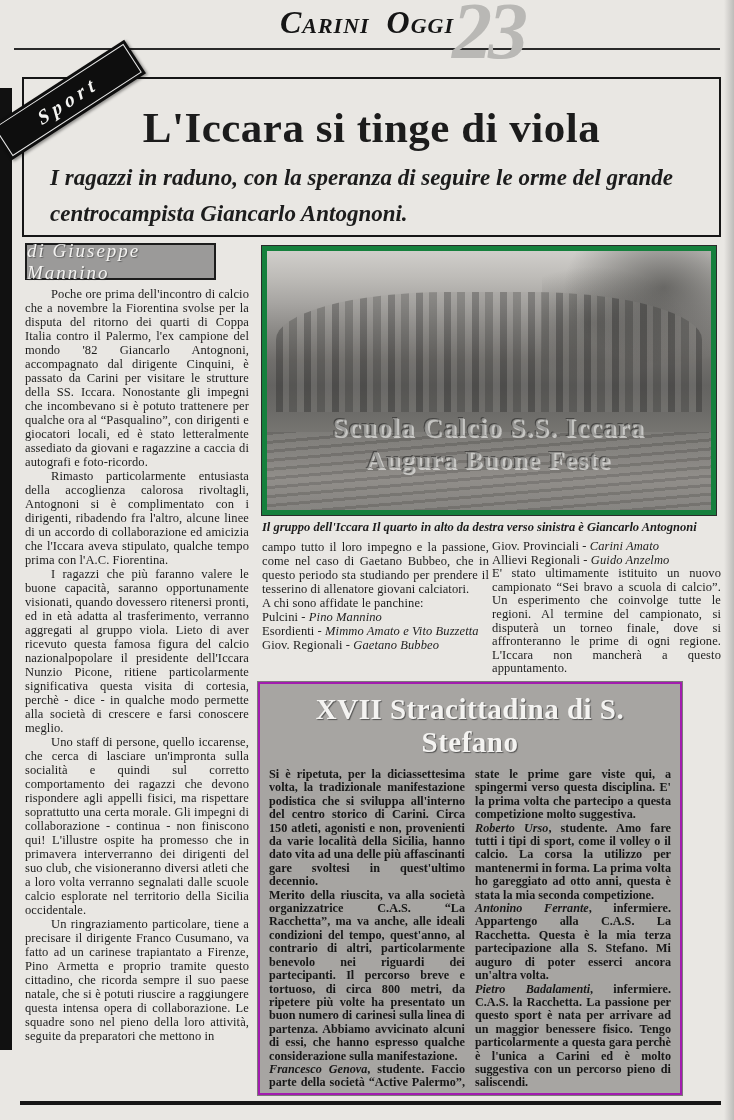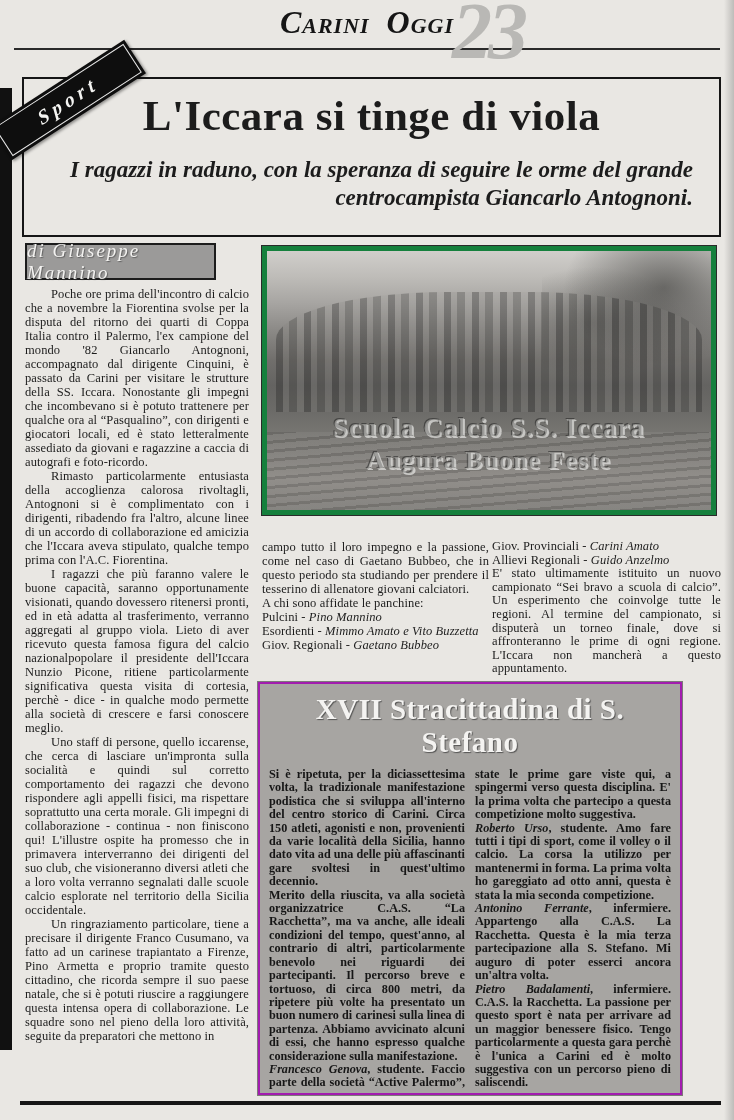--- a/index.html
+++ b/index.html
@@ -23,22 +23,22 @@
   
   .sport-banner { position:absolute; top:80px; left:-12px; width:160px; height:40px;
     background:#0e0e0e; transform:rotate(-33deg); z-index:5; box-shadow:1px 2px 3px rgba(0,0,0,0.4); }
   .sport-banner .inner { position:absolute; inset:3px; border:1px solid #e6e6e6;
     display:flex; align-items:center; justify-content:center; }
   .sport-banner .inner span { color:#f4f4f2; font-style:italic; font-size:20px;
     letter-spacing:5px; font-weight:bold; transform:skewX(-8deg); }
   
   .headline-box { position:absolute; top:77px; left:22px; width:699px; height:160px;
     border:2px solid #161616; z-index:3; }
-  .headline { text-align:center; margin-top:12px; font-size:43px; font-weight:bold; letter-spacing:0.5px; }
-  .subtitle { text-align:right; margin-top:16px; padding:0 26px; font-size:23px; line-height:28px;
+  .headline { text-align:center; margin-top:24px; font-size:43px; font-weight:bold; letter-spacing:0.5px; }
+  .subtitle { text-align:left; margin-top:8px; padding:0 26px; font-size:23px; line-height:36px;
     font-weight:bold; font-style:italic; }
   
   .byline-box { position:absolute; top:243px; left:25px; width:191px; height:37px;
     background:#9b9a99; border:2px solid #1c1c1c; display:flex; align-items:center; justify-content:center; }
   .byline-box span { color:#f3f2f0; font-style:italic; font-size:19px; letter-spacing:2px;
     text-shadow:1px 1px 1px rgba(60,60,60,0.6); }
   
   .bodytext { font-size:12.5px; line-height:14px; text-align:justify; letter-spacing:0.1px; }
   .col-left { position:absolute; top:287px; left:25px; width:224px; height:816px; overflow:hidden; }
   .col-left p { text-indent:26px; }
@@ -116,20 +116,21 @@
     <div class="photo">
       <div class="trees"></div>
       <div class="crowd"></div>
       <div class="ground"></div>
       <div class="photo-overlay">
         <div class="overlay-1">Scuola Calcio S.S. Iccara</div>
         <div class="overlay-2">Augura Buone Feste</div>
       </div>
     </div>
   </div>
+  <p class="photo-caption">Il gruppo dell'Iccara Il quarto in alto da destra verso sinistra è Giancarlo Antognoni</p>
 
   <div class="col-mid bodytext">
     <p>campo tutto il loro impegno e la passione, come nel caso di Gaetano Bubbeo, che in questo periodo sta studiando per prendere il tesserino di allenatore giovani calciatori.</p>
     <p>A chi sono affidate le panchine:</p>
     <p class="bench"><span>Pulcini - </span><i>Pino Mannino</i></p>
     <p class="bench"><span>Esordienti - </span><i>Mimmo Amato e Vito Buzzetta</i></p>
     <p class="bench"><span>Giov. Regionali - </span><i>Gaetano Bubbeo</i></p>
   </div>
 
   <div class="col-right bodytext">

